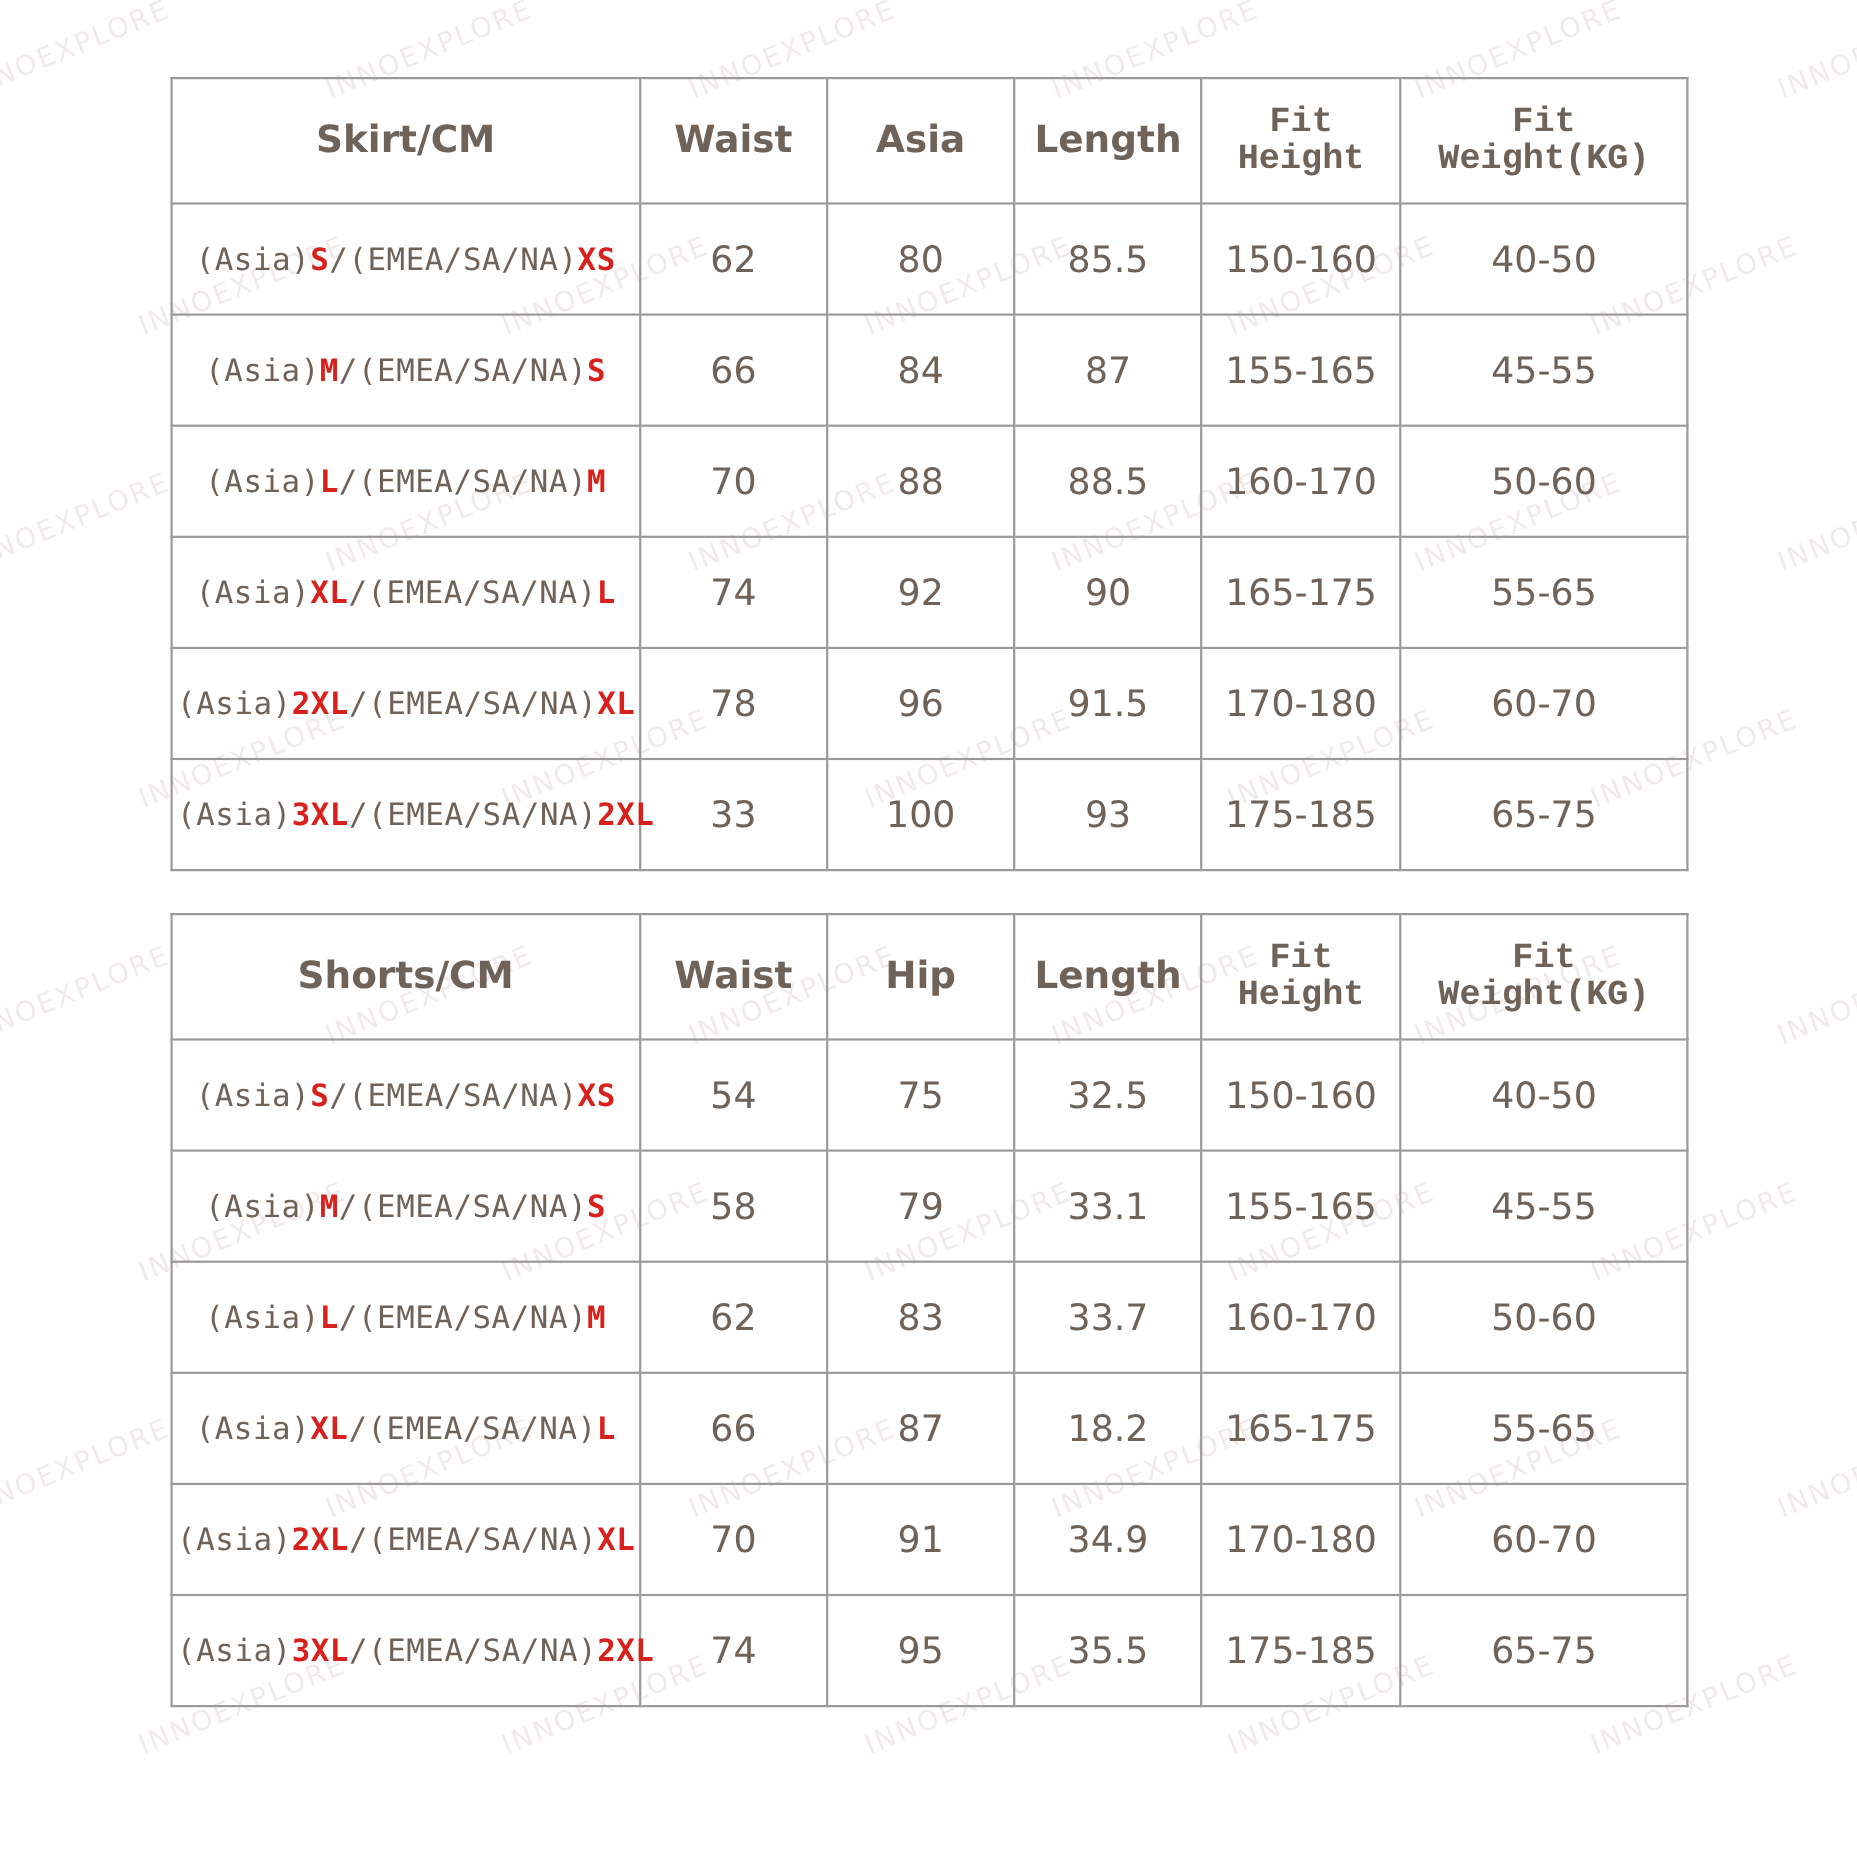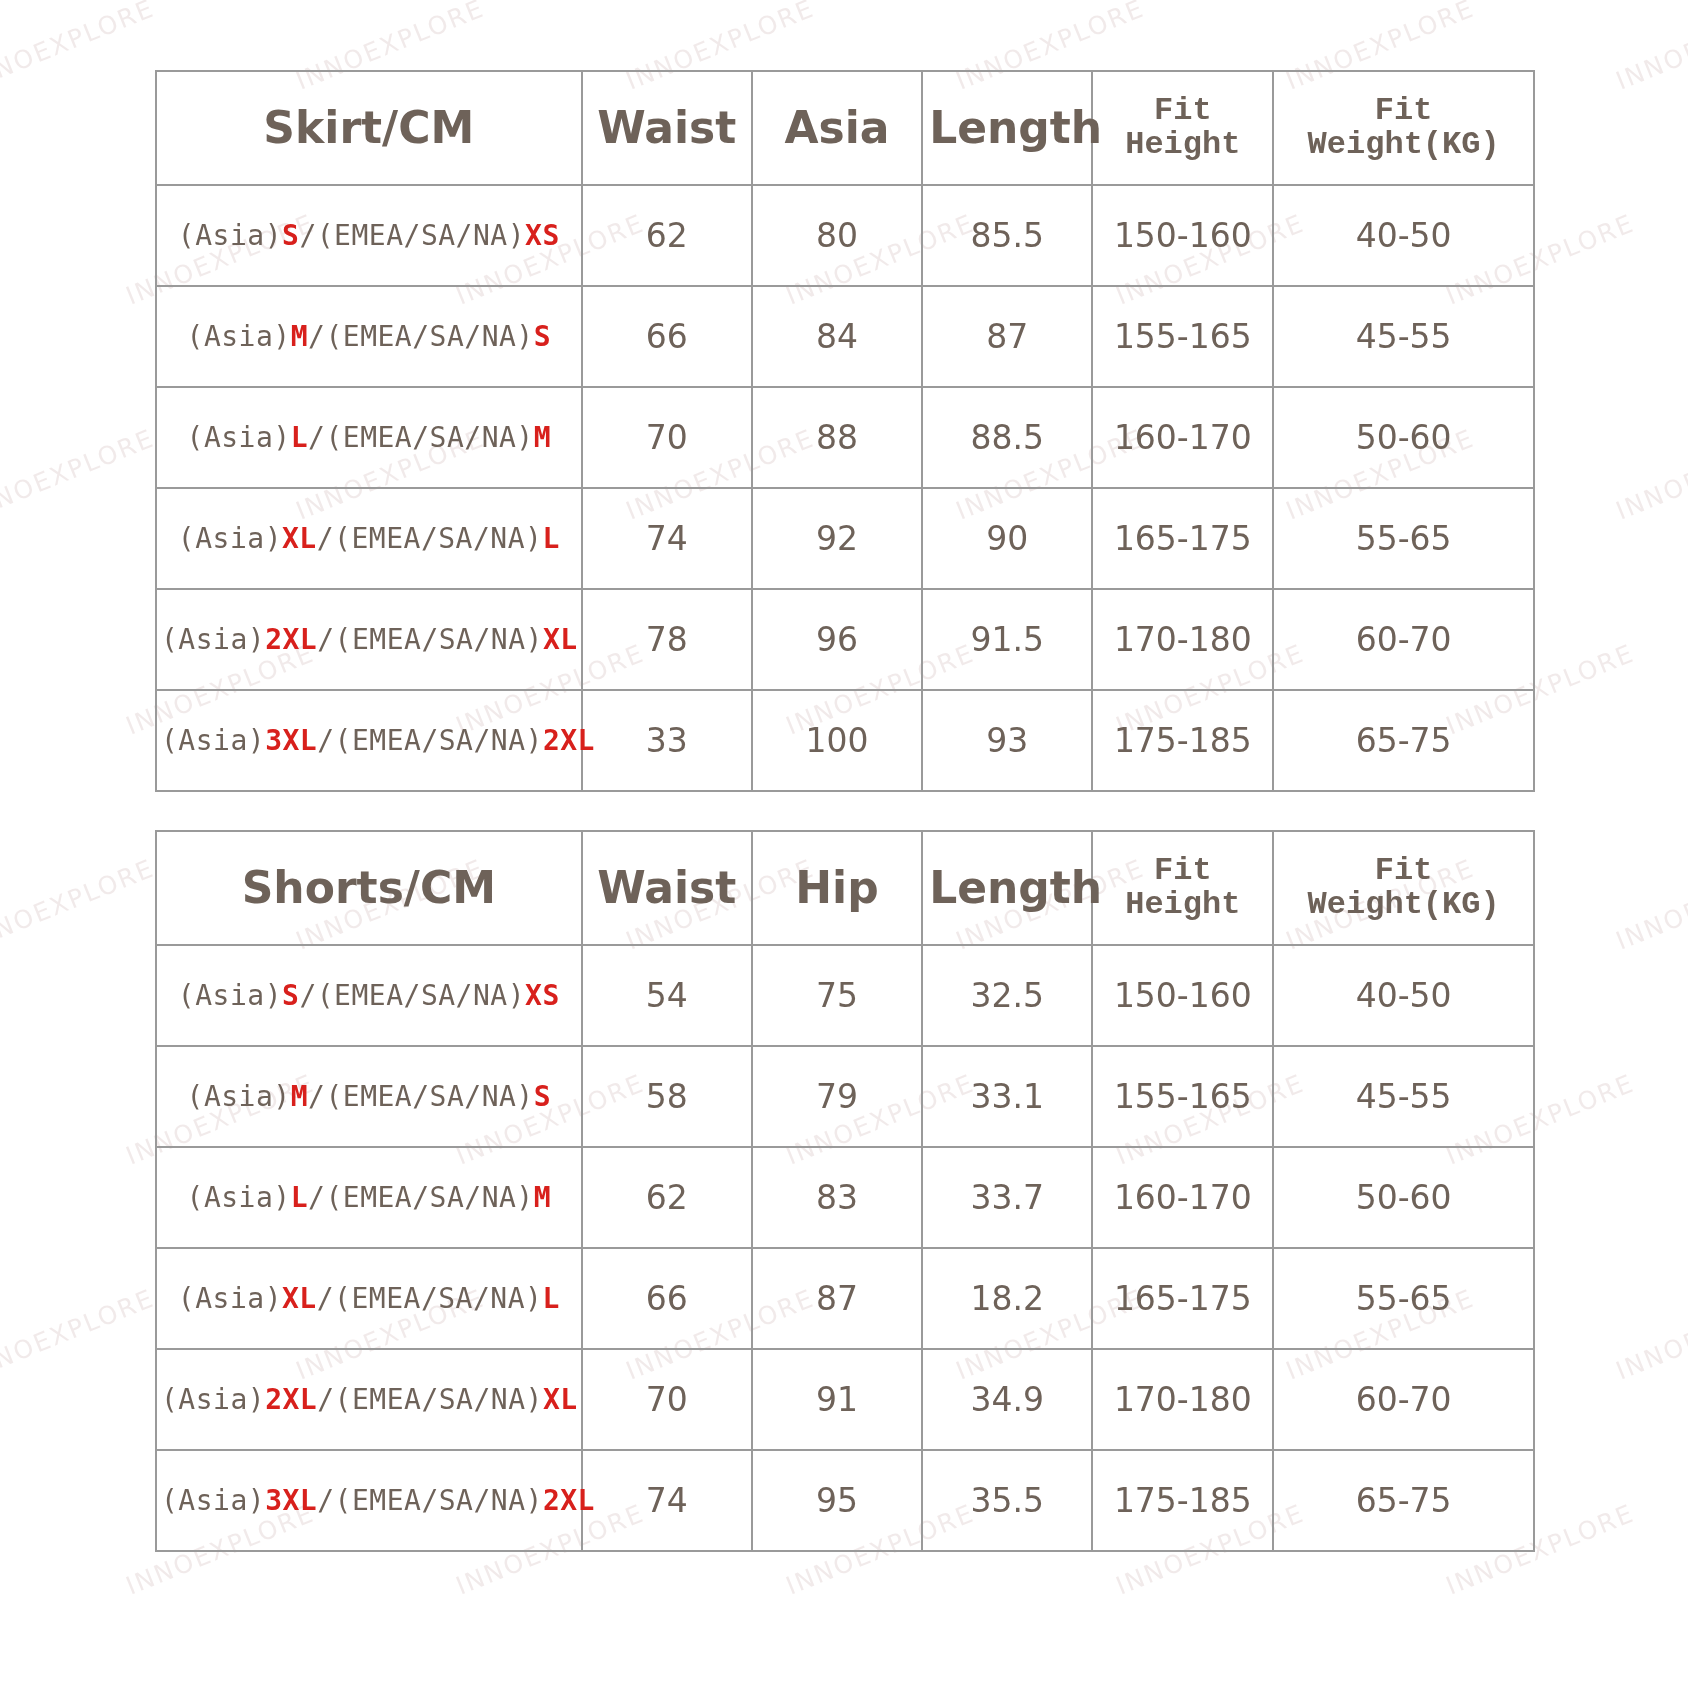--- a/index.html
+++ b/index.html
@@ -62,21 +62,21 @@
   
   col.c-size   { width: 400px; }
   col.c-a      { width: 160px; }
   col.c-b      { width: 160px; }
   col.c-c      { width: 160px; }
   col.c-d      { width: 170px; }
   col.c-e      { width: 245px; }
 
   thead th {
     height: 112px;
-    font-size: 44px;
+    font-size: 34px;
     font-weight: bold;
     padding: 0 6px;
     line-height: 1.05;
   }
   thead th.two-line {
     font-size: 32px;
     font-family: Liberation Mono, monospace;
   }
   thead th.two-line span {
     display: block;

